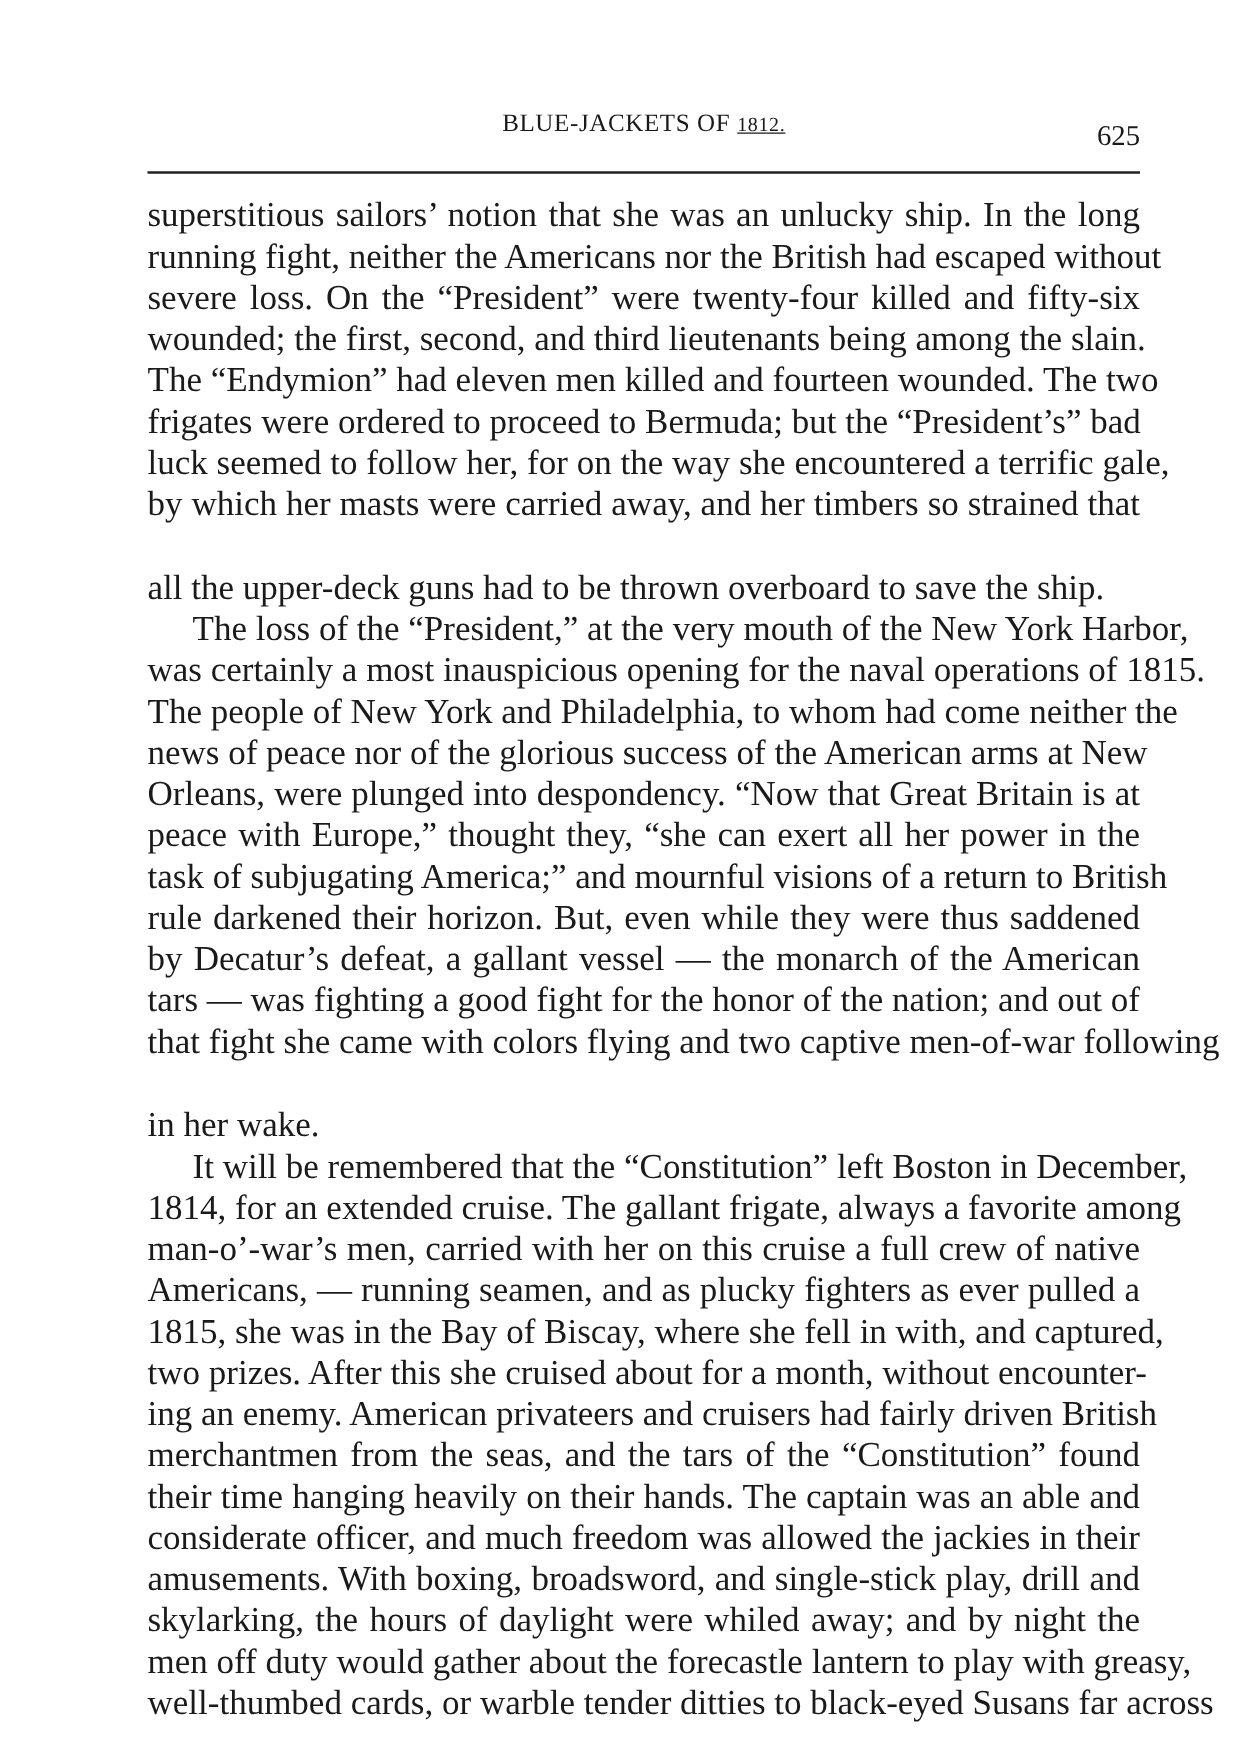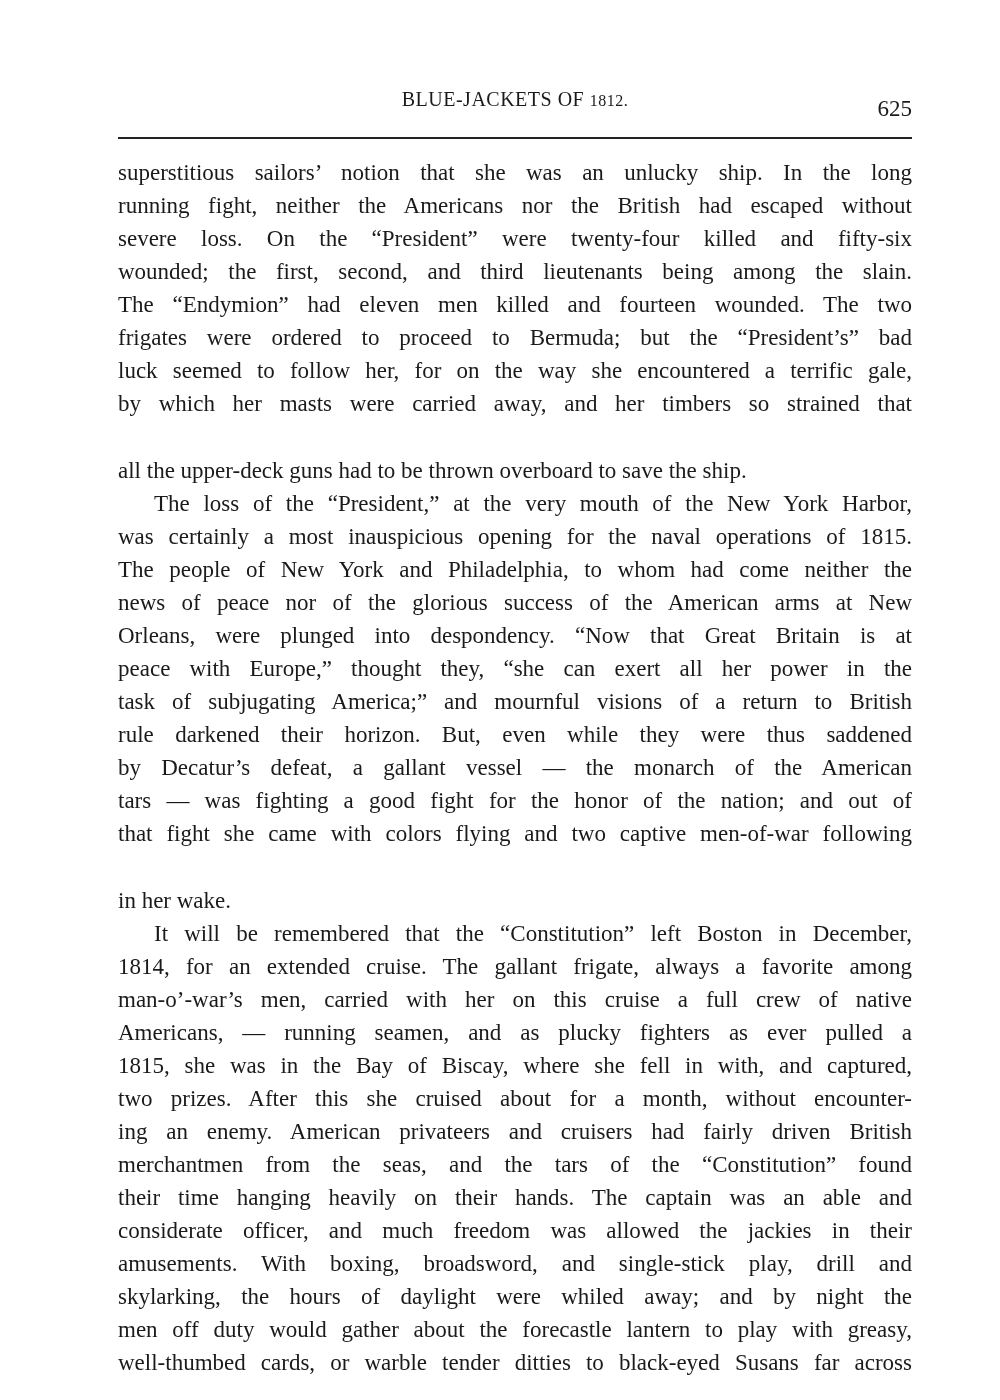--- a/index.html
+++ b/index.html
@@ -1,22 +1,22 @@
 <!DOCTYPE html>
 <html><head>
 <meta charset="utf-8">
 <style>
   html, body { margin:0; padding:0; background:#ffffff; }
   body { width:1000px; height:1400px; position:relative; overflow:hidden; font-family:"Liberation Serif","DejaVu Serif",serif; color:#1a1a1a; }
   .header { position:absolute; top:84px; left:118px; width:794px; height:40px; }
   .running-title { position:absolute; left:0; right:0; text-align:center; top:4px; font-size:20px; letter-spacing:0.5px; }
-  .running-title .yr { font-size:16px; }
+  .running-title .yr { font-size:16px;text-decoration:underline; }
   .page-num { position:absolute; right:0; top:12px; font-size:23px; }
   .rule { position:absolute; top:137px; left:118px; width:794px; height:2px; background:#222; }
-  .body { position:absolute; top:156px; left:118px; width:794px; font-size:23px; line-height:33px; }
+  .body { position:absolute; top:156px; left:118px; width:794px; font-size:28px; line-height:33px; }
   .line { display:block; text-align:justify; text-align-last:justify; white-space:nowrap; height:33px; }
   .line.last { text-align-last:left;margin-top:34px; }
   .indent { padding-left:36px; }
 </style>
 </head>
 <body>
 
 <div class="header">
   <div class="running-title">
     <span>BLUE-JACKETS OF</span>

